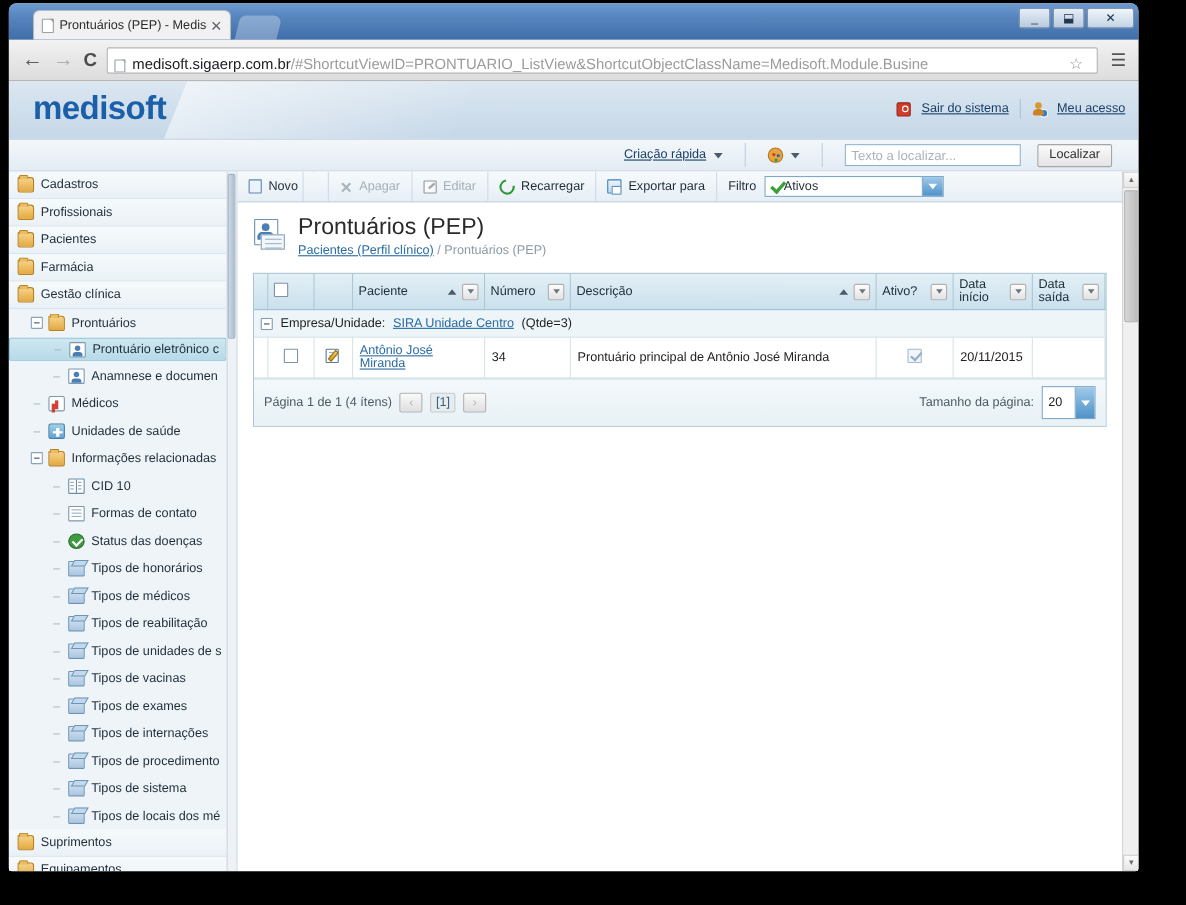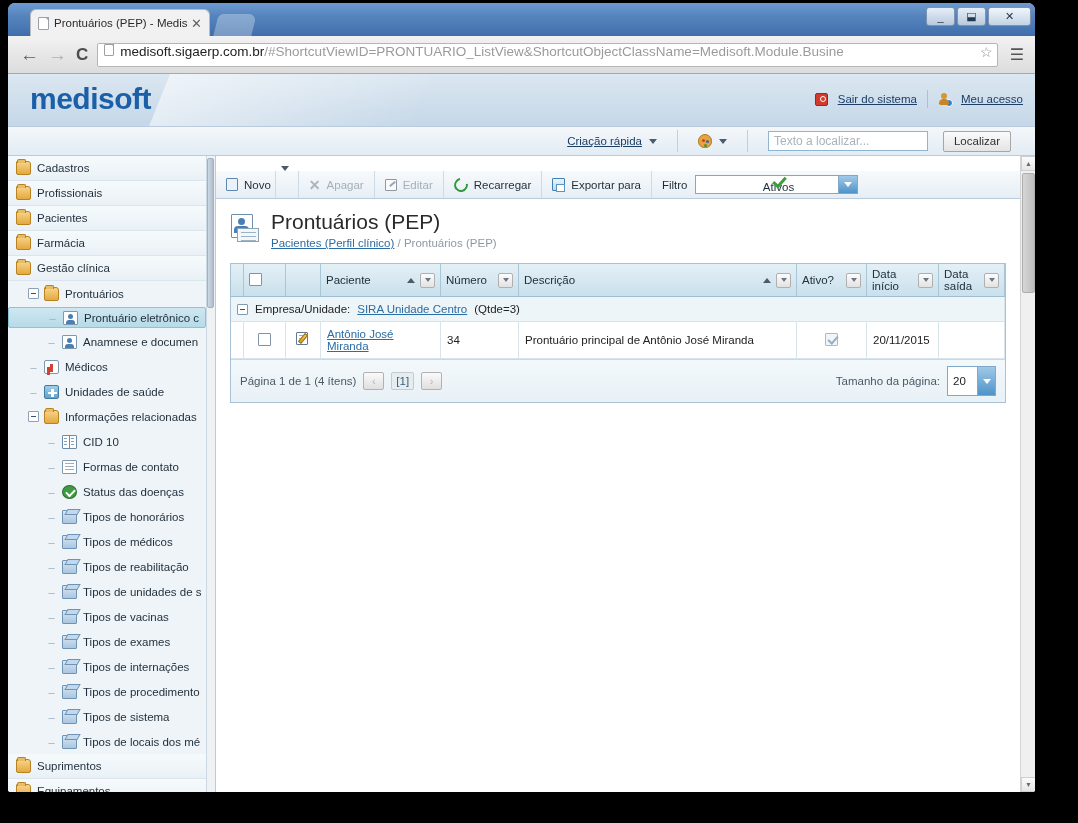--- a/index.html
+++ b/index.html
@@ -103,22 +103,22 @@
     gap: 9px;
   }
   .navbtn { font-size: 19px; color: #5d5d5d; line-height: 1; user-select:none; }
   .navbtn.fwd { color: #b0b0b0; }
   .navbtn.reload { font-size: 17px; font-weight: bold; color: #4c4c4c; }
   .omnibox {
     flex: 1 1 auto; height: 24px;
     background: #fff;
     border: 1px solid #b5b5b5;
     border-radius: 2px;
-    display: flex; align-items: flex-start;
-    padding: 0 4px 0 6px;
+    display: flex; align-items: flex-end;
+    padding: 0 12px 0 6px;
     overflow: hidden;
   }
   .omnibox .pageicon {
     width: 10px; height: 12px;
     border: 1px solid #9aa0a6;
     background: #fff; border-radius: 1px;
     margin-right: 6px; flex: 0 0 auto;
     position: relative;
   }
   .omnibox .pageicon:after {
@@ -380,21 +380,21 @@
     flex: 1 1 auto; position: relative;
     background: #ffffff; overflow: hidden;
   }
   .maininner { position:absolute; inset:0 15px 0 0; }
 
   .actionbar {
     height: 28px;
     background: linear-gradient(#f7fafc, #e6eef5);
     border-bottom: 1px solid #b9cbdd;
     display: flex; 
-    font-size: 11.5px; color: #1f2d3a; margin-top: 15px;
+    font-size: 11.5px; color: #1f2d3a;
   }
   .ab-btn {
     display:flex; align-items:center; gap:6px;
     height: 27px; padding: 0 10px;
     border-right: 1px solid #ccdbe7;
   }
   .ab-btn.disabled { color: #a4b0ba; }
   .ab-split { padding-right: 4px; }
   .ab-caret { padding: 0 9px 0 5px; border-right:1px solid #ccdbe7; }
   .ico-new {
@@ -427,21 +427,21 @@
     content:"";position:absolute;left:3px;top:5px;width:7px;height:6px;
     background:#fff;border:1px solid #5f93c0;
   }
   .filter-wrap {
     display:flex; align-items:center; gap:7px; padding-left: 10px;
   }
   .filter-select {
     width: 163px; height: 19px;
     border: 1px solid #7fa8c9; background:#fff;
     display:flex; align-items:center; 
-    padding-left: 5px; position: relative; flex-direction: column;
+    padding-left: 5px; position: relative;
   }
   .filter-select .fs-arrow {
     position:absolute; right:0; top:0; bottom:0; width:19px;
     background: linear-gradient(#9fc9e8, #4f93c9);
     border-left:1px solid #7fa8c9;
     display:flex;align-items:center;justify-content:center;
   }
   .fs-arrow i {
     width:0;height:0;border-left:4px solid transparent;
     border-right:4px solid transparent;border-top:5px solid #fff;

